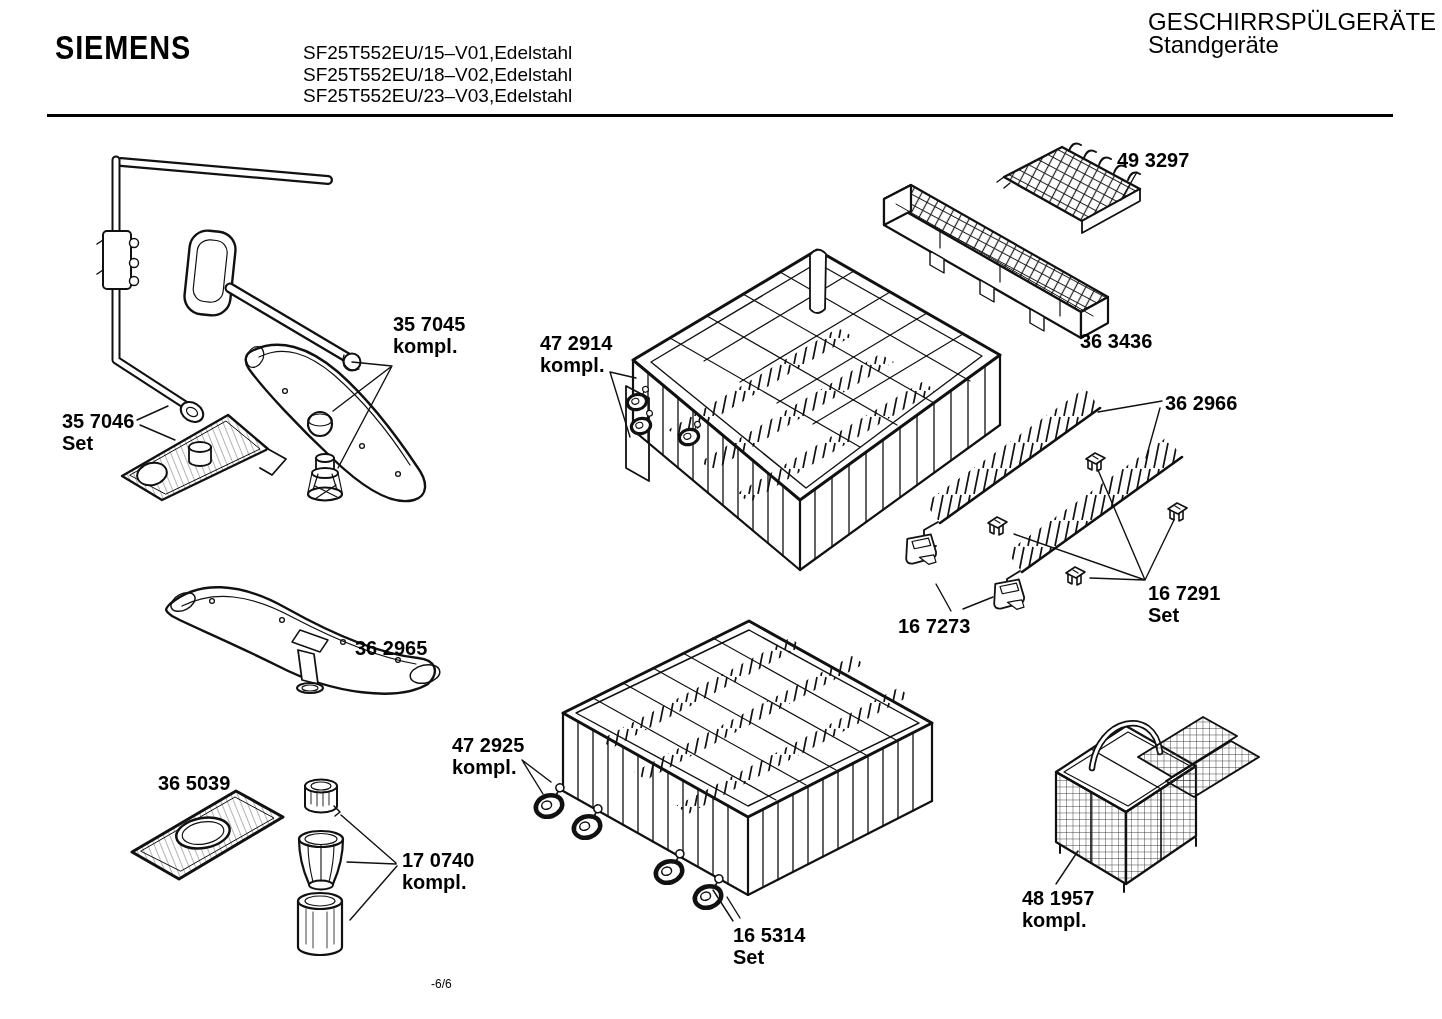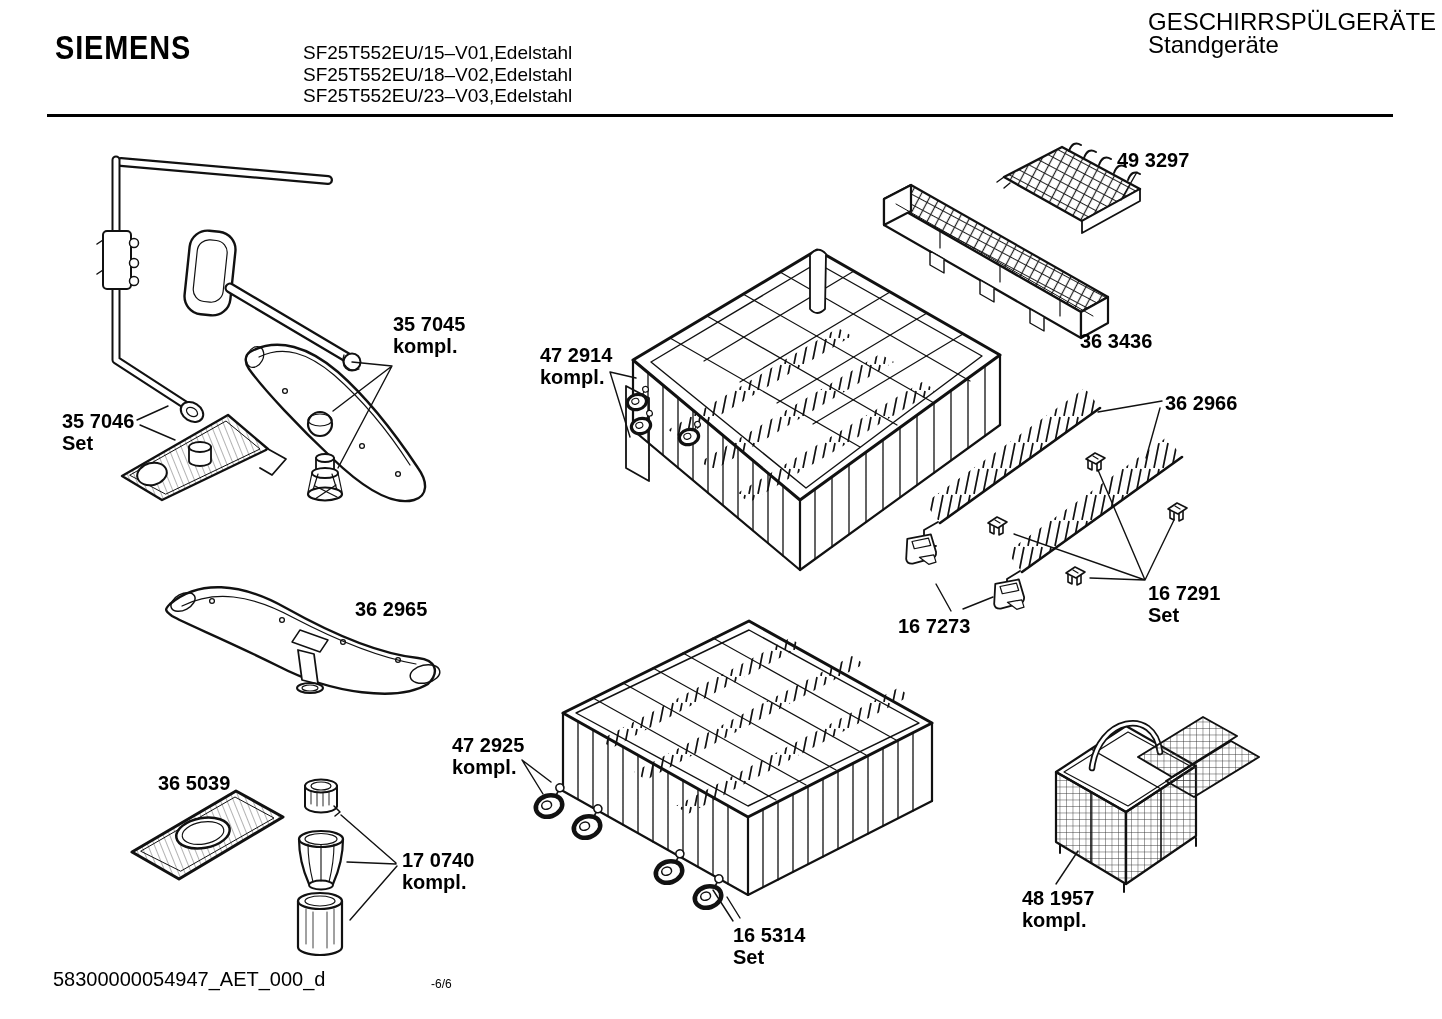--- a/index.html
+++ b/index.html
@@ -274,41 +274,41 @@
     <span></span>
   </div>
   <div class="plabel" style="left:1080px;top:330px">
     <span>36 3436</span>
     <span></span>
   </div>
   <div class="plabel" style="left:393px;top:313px">
     <span>35 7045</span>
     <span>kompl.</span>
   </div>
-  <div class="plabel" style="left:540px;top:344px">
+  <div class="plabel" style="left:540px;top:332px">
     <span>47 2914</span>
     <span>kompl.</span>
   </div>
   <div class="plabel" style="left:62px;top:410px">
     <span>35 7046</span>
     <span>Set</span>
   </div>
   <div class="plabel" style="left:1165px;top:392px">
     <span>36 2966</span>
     <span></span>
   </div>
   <div class="plabel" style="left:1148px;top:582px">
     <span>16 7291</span>
     <span>Set</span>
   </div>
   <div class="plabel" style="left:898px;top:615px">
     <span>16 7273</span>
     <span></span>
   </div>
-  <div class="plabel" style="left:355px;top:598px">
+  <div class="plabel" style="left:355px;top:637px">
     <span>36 2965</span>
     <span></span>
   </div>
   <div class="plabel" style="left:452px;top:734px">
     <span>47 2925</span>
     <span>kompl.</span>
   </div>
   <div class="plabel" style="left:158px;top:772px">
     <span>36 5039</span>
     <span></span>
@@ -319,16 +319,15 @@
   </div>
   <div class="plabel" style="left:733px;top:924px">
     <span>16 5314</span>
     <span>Set</span>
   </div>
   <div class="plabel" style="left:1022px;top:887px">
     <span>48 1957</span>
     <span>kompl.</span>
   </div>
 
-  <div class="footer-id">58300000054947_AET_000_d</div>
   <div class="footer-page">-6/6</div>
 
 </div>
 
 </body></html>

